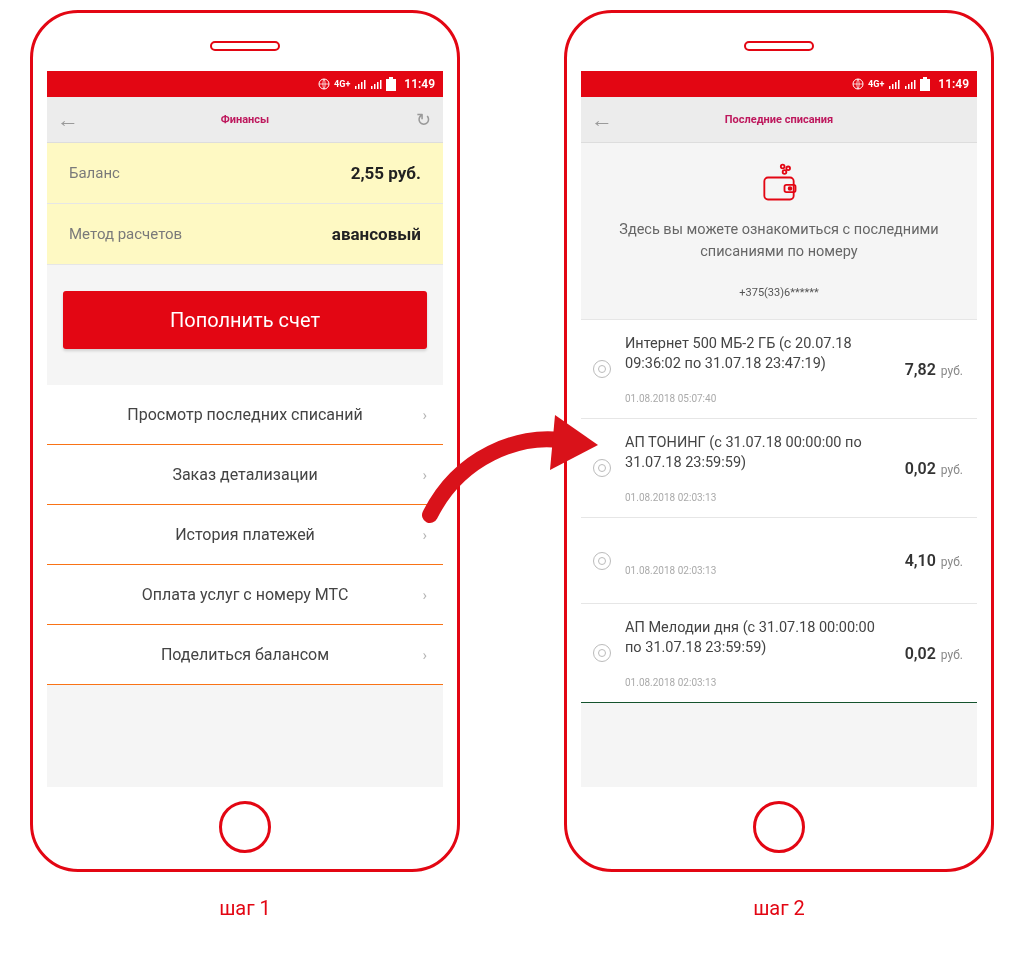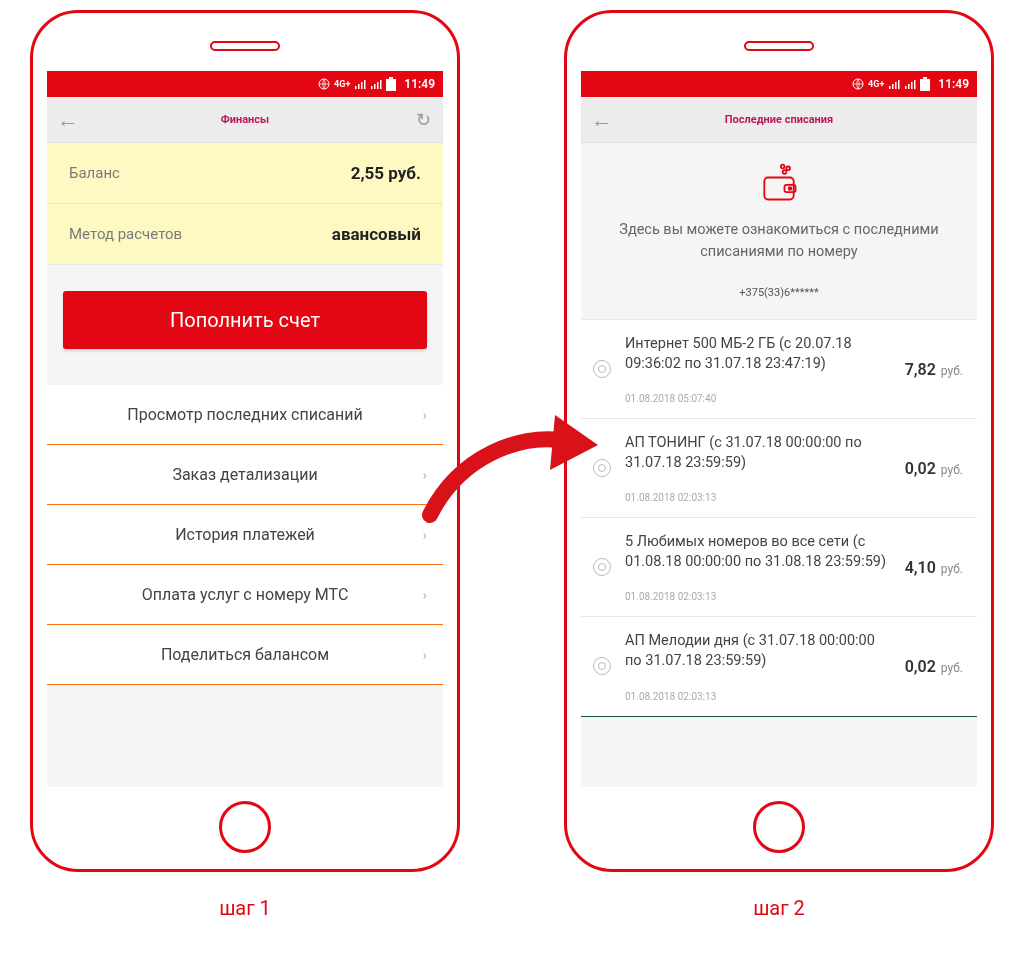--- a/index.html
+++ b/index.html
@@ -327,21 +327,20 @@
               <span class="badge"></span>
               <div class="left">
                 <div class="desc">АП ТОНИНГ (с 31.07.18 00:00:00 по 31.07.18 23:59:59)</div>
                 <div class="ts">01.08.2018 02:03:13</div>
               </div>
               <div class="amt">0,02<span class="cur"> руб.</span></div>
             </div>
             <div class="txn">
               <span class="badge"></span>
               <div class="left">
-                <div class="desc">5 Любимых номеров во все сети (с 01.08.18 00:00:00 по 31.08.18 23:59:59)</div>
                 <div class="ts">01.08.2018 02:03:13</div>
               </div>
               <div class="amt">4,10<span class="cur"> руб.</span></div>
             </div>
             <div class="txn">
               <span class="badge"></span>
               <div class="left">
                 <div class="desc">АП Мелодии дня (с 31.07.18 00:00:00 по 31.07.18 23:59:59)</div>
                 <div class="ts">01.08.2018 02:03:13</div>
               </div>

